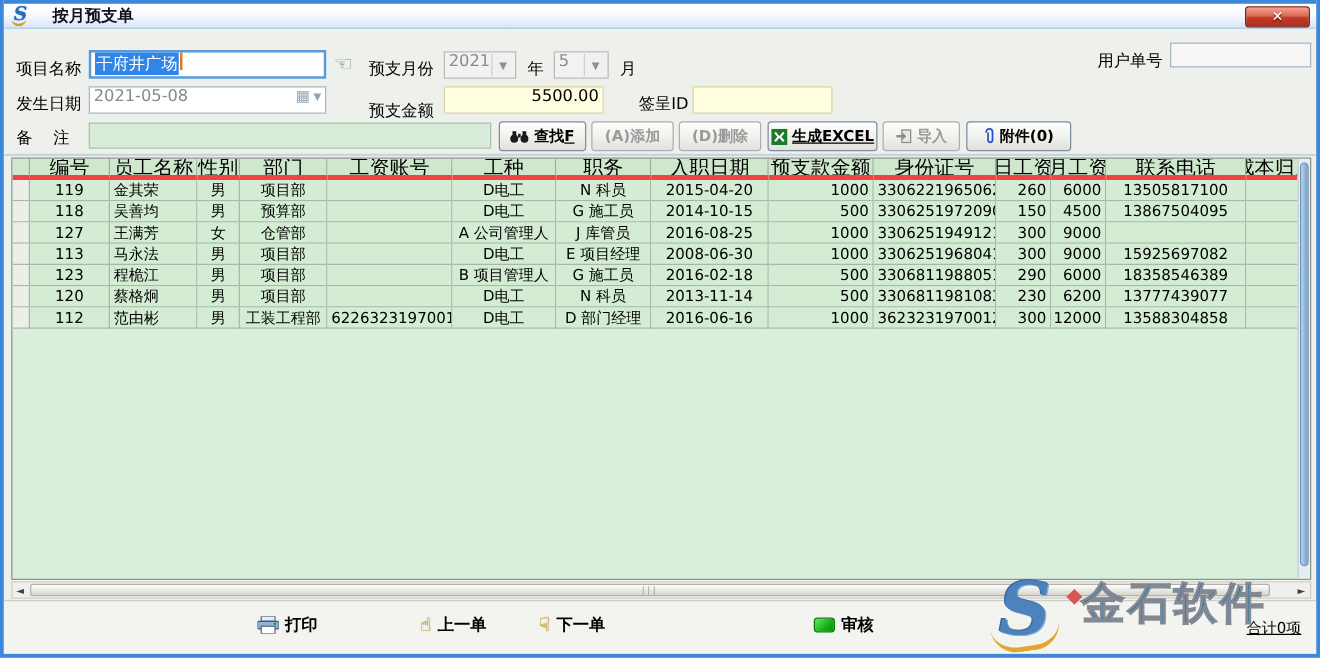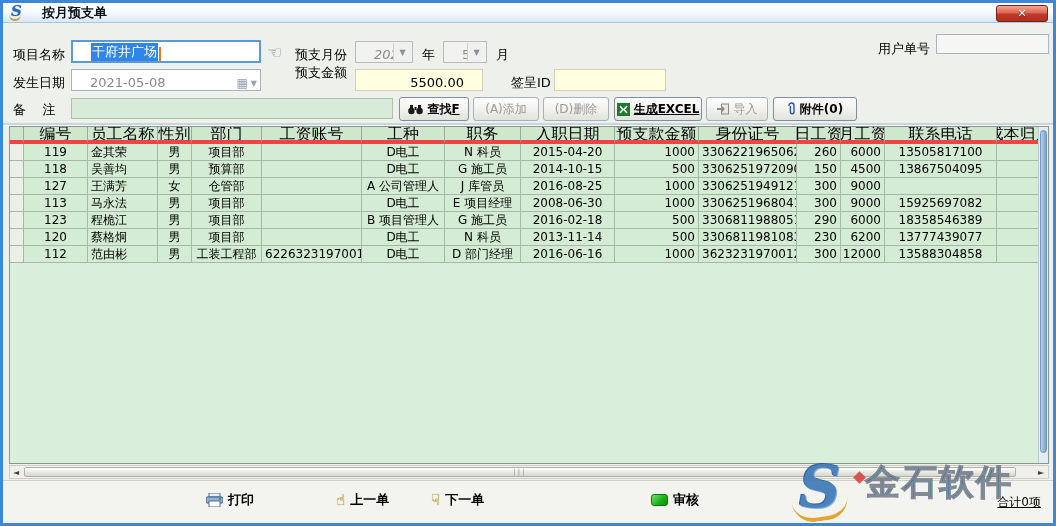--- a/index.html
+++ b/index.html
@@ -15,37 +15,37 @@
   .title-icon .g{position:absolute;left:0;bottom:0;width:12px;height:5px;border-bottom:2px solid #d89a20;border-radius:0 0 8px 8px;}
   .title-text{font-size:13px;font-weight:bold;color:#10101a;margin-left:12px;}
   .close-btn{position:absolute;right:5px;top:2px;width:52px;height:17px;
     background:linear-gradient(180deg,#f2a492 0%,#dd6852 45%,#c03a28 55%,#b02f1e 100%);
     border:1px solid #7e1f12;border-radius:3px;color:#fff;font-size:11px;font-weight:bold;
     display:flex;align-items:center;justify-content:center;box-sizing:border-box;
     text-shadow:0 1px 1px #701a0e;cursor:pointer;}
   
   .lbl{position:absolute;font-size:13px;color:#000;white-space:pre;}
   .inp{position:absolute;box-sizing:border-box;background:#fff;border:1px solid #a8b4c0;
-    font-size:13px;display:flex;align-items:flex-end;padding:0 18px;}
+    font-size:13px;display:flex;align-items:flex-start;padding:0 3px;}
   .proj{border:2px solid #5a9ad8;}
   .sel-text{background:#2f86e8;color:#fff;padding:0 1px;}
   .caret{display:inline-block;width:2px;height:14px;background:#e87820;margin-left:1px;}
   .combo{background:#f2f2f0;border:1px solid #b8bcc0;color:#8a8a8a;}
   .combo .arrow-box{position:absolute;right:1px;top:1px;bottom:1px;width:17px;background:#f0f0ee;
     border-left:1px solid #d0d0cc;display:flex;align-items:center;justify-content:center;color:#8a9098;font-size:8px;}
   .date-icons{position:absolute;right:3px;display:flex;align-items:center;gap:3px;color:#94a4b4;font-size:12px;}
   .yellow{background:#fffee0;border:1px solid #d6d4ae;}
   .right-align{justify-content:flex-end;}
   .note-inp{background:#d8ebd8;border:1px solid #aac4aa;}
   .hand-icon{position:absolute;font-size:17px;color:#7a8a9a;}
   
   .btn{position:absolute;box-sizing:border-box;height:24px;border:1px solid #7e8e9e;border-radius:3px;
     background:linear-gradient(180deg,#fefefe 0%,#f0f0ec 55%,#e2e2dc 100%);
     font-size:12px;font-weight:bold;color:#000;display:flex;align-items:center;justify-content:center;gap:4px;cursor:pointer;}
-  .btn.disabled{color:#9a9a9a;font-weight:normal;border-color:#a8b0b8;cursor:default;text-align:right;}
+  .btn.disabled{color:#9a9a9a;font-weight:bold;border-color:#a8b0b8;cursor:default;text-align:right;}
   .btn .u{text-decoration:underline;}
   .sep-line{position:absolute;left:0;right:0;height:2px;background:#c8d4de;border-bottom:1px solid #f8f8f8;}
   
   .table-wrap{position:absolute;left:6px;top:126px;width:1040px;height:338px;
     border:1px solid #8a968a;box-sizing:border-box;background:#d9efdb;overflow:hidden;}
   .tgrid{position:absolute;left:0;top:0;right:10px;bottom:0;overflow:hidden;}
   .thead,.trow{display:flex;height:17px;line-height:16px;}
   .thead .cell{background:#cfe7cd;border-right:1px solid #9cac9c;border-bottom:4px solid #ef4444;
     font-size:16px;text-align:center;justify-content:center;}
   .trow .cell{background:#d4ecd4;border-right:1px solid #a8b8a8;border-bottom:1px solid #a8b8a8;font-size:12px;}
@@ -105,21 +105,21 @@
   </div>
 
   <div class="lbl" style="left:10px;top:46px;">项目名称</div>
   <div class="inp proj" style="left:68px;top:40px;width:190px;height:23px;">
     <span class="sel-text">干府井广场</span>
       <span class="caret"></span>
   </div>
   <div class="hand-icon" style="left:264px;top:42px;">☜</div>
 
   <div class="lbl" style="left:292px;top:46px;">预支月份</div>
-  <div class="inp combo" style="left:352px;top:41px;width:58px;height:22px;font-style:italic;">
+  <div class="inp combo" style="left:352px;top:41px;width:58px;height:22px;">
     <span>2021</span>
     <span class="arrow-box">▼</span>
   </div>
   <div class="lbl" style="left:419px;top:46px;">年</div>
   <div class="inp combo" style="left:440px;top:41px;width:44px;height:22px;">
     <span>5</span>
     <span class="arrow-box">▼</span>
   </div>
   <div class="lbl" style="left:493px;top:46px;">月</div>
 
@@ -127,21 +127,21 @@
   <div class="inp" style="left:933px;top:34px;width:113px;height:20px;background:#f6f6f4;"></div>
 
   <div class="lbl" style="left:10px;top:74px;">发生日期</div>
   <div class="inp" style="left:68px;top:69px;width:190px;height:22px;color:#8a8a8a;">
     <span>2021-05-08</span>
     <span class="date-icons">
         <span>▦</span>
         <span style="font-size:8px;">▼</span>
       </span>
   </div>
-  <div class="lbl" style="left:292px;top:64px;">预支金额</div>
+  <div class="lbl" style="left:292px;top:80px;">预支金额</div>
   <div class="inp yellow right-align" style="left:352px;top:69px;width:128px;height:22px;">5500.00</div>
   <div class="lbl" style="left:508px;top:74px;">签呈ID</div>
   <div class="inp yellow" style="left:551px;top:69px;width:112px;height:22px;"></div>
 
   <div class="lbl" style="left:10px;top:101px;">备    注</div>
   <div class="inp note-inp" style="left:68px;top:98px;width:322px;height:21px;"></div>
 
   <div class="btn" style="left:396px;top:97px;width:70px;">
     <svg class="isvg" width="15" height="11" viewBox="0 0 15 11">
       <circle cx="3.4" cy="7" r="3.2" fill="#1a1a1a"></circle>

